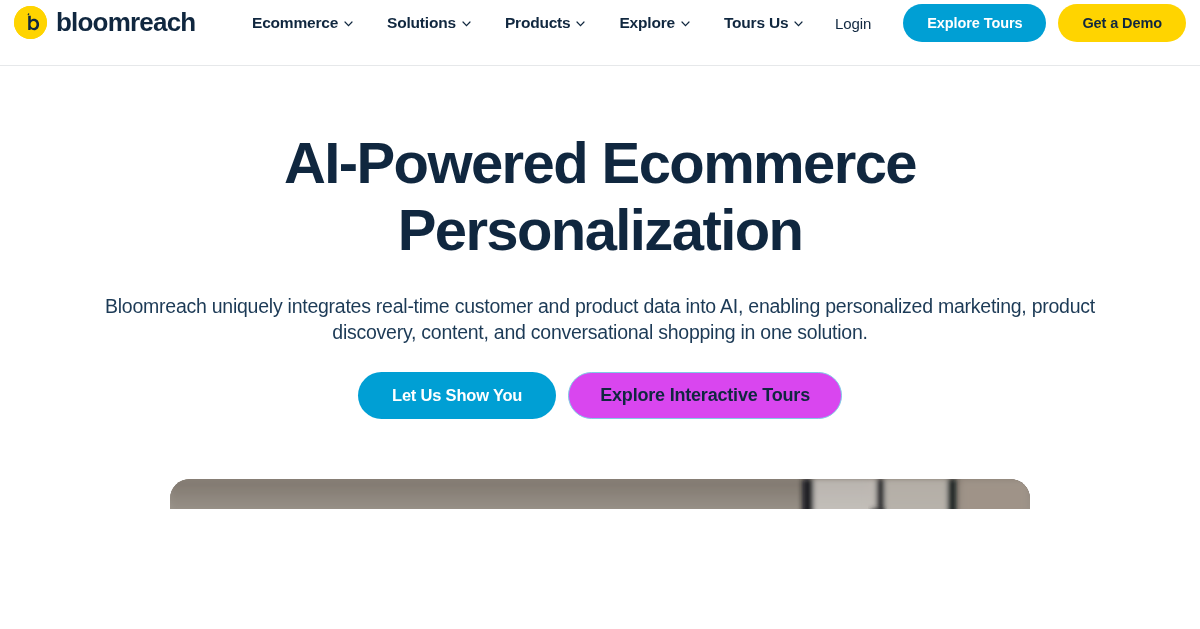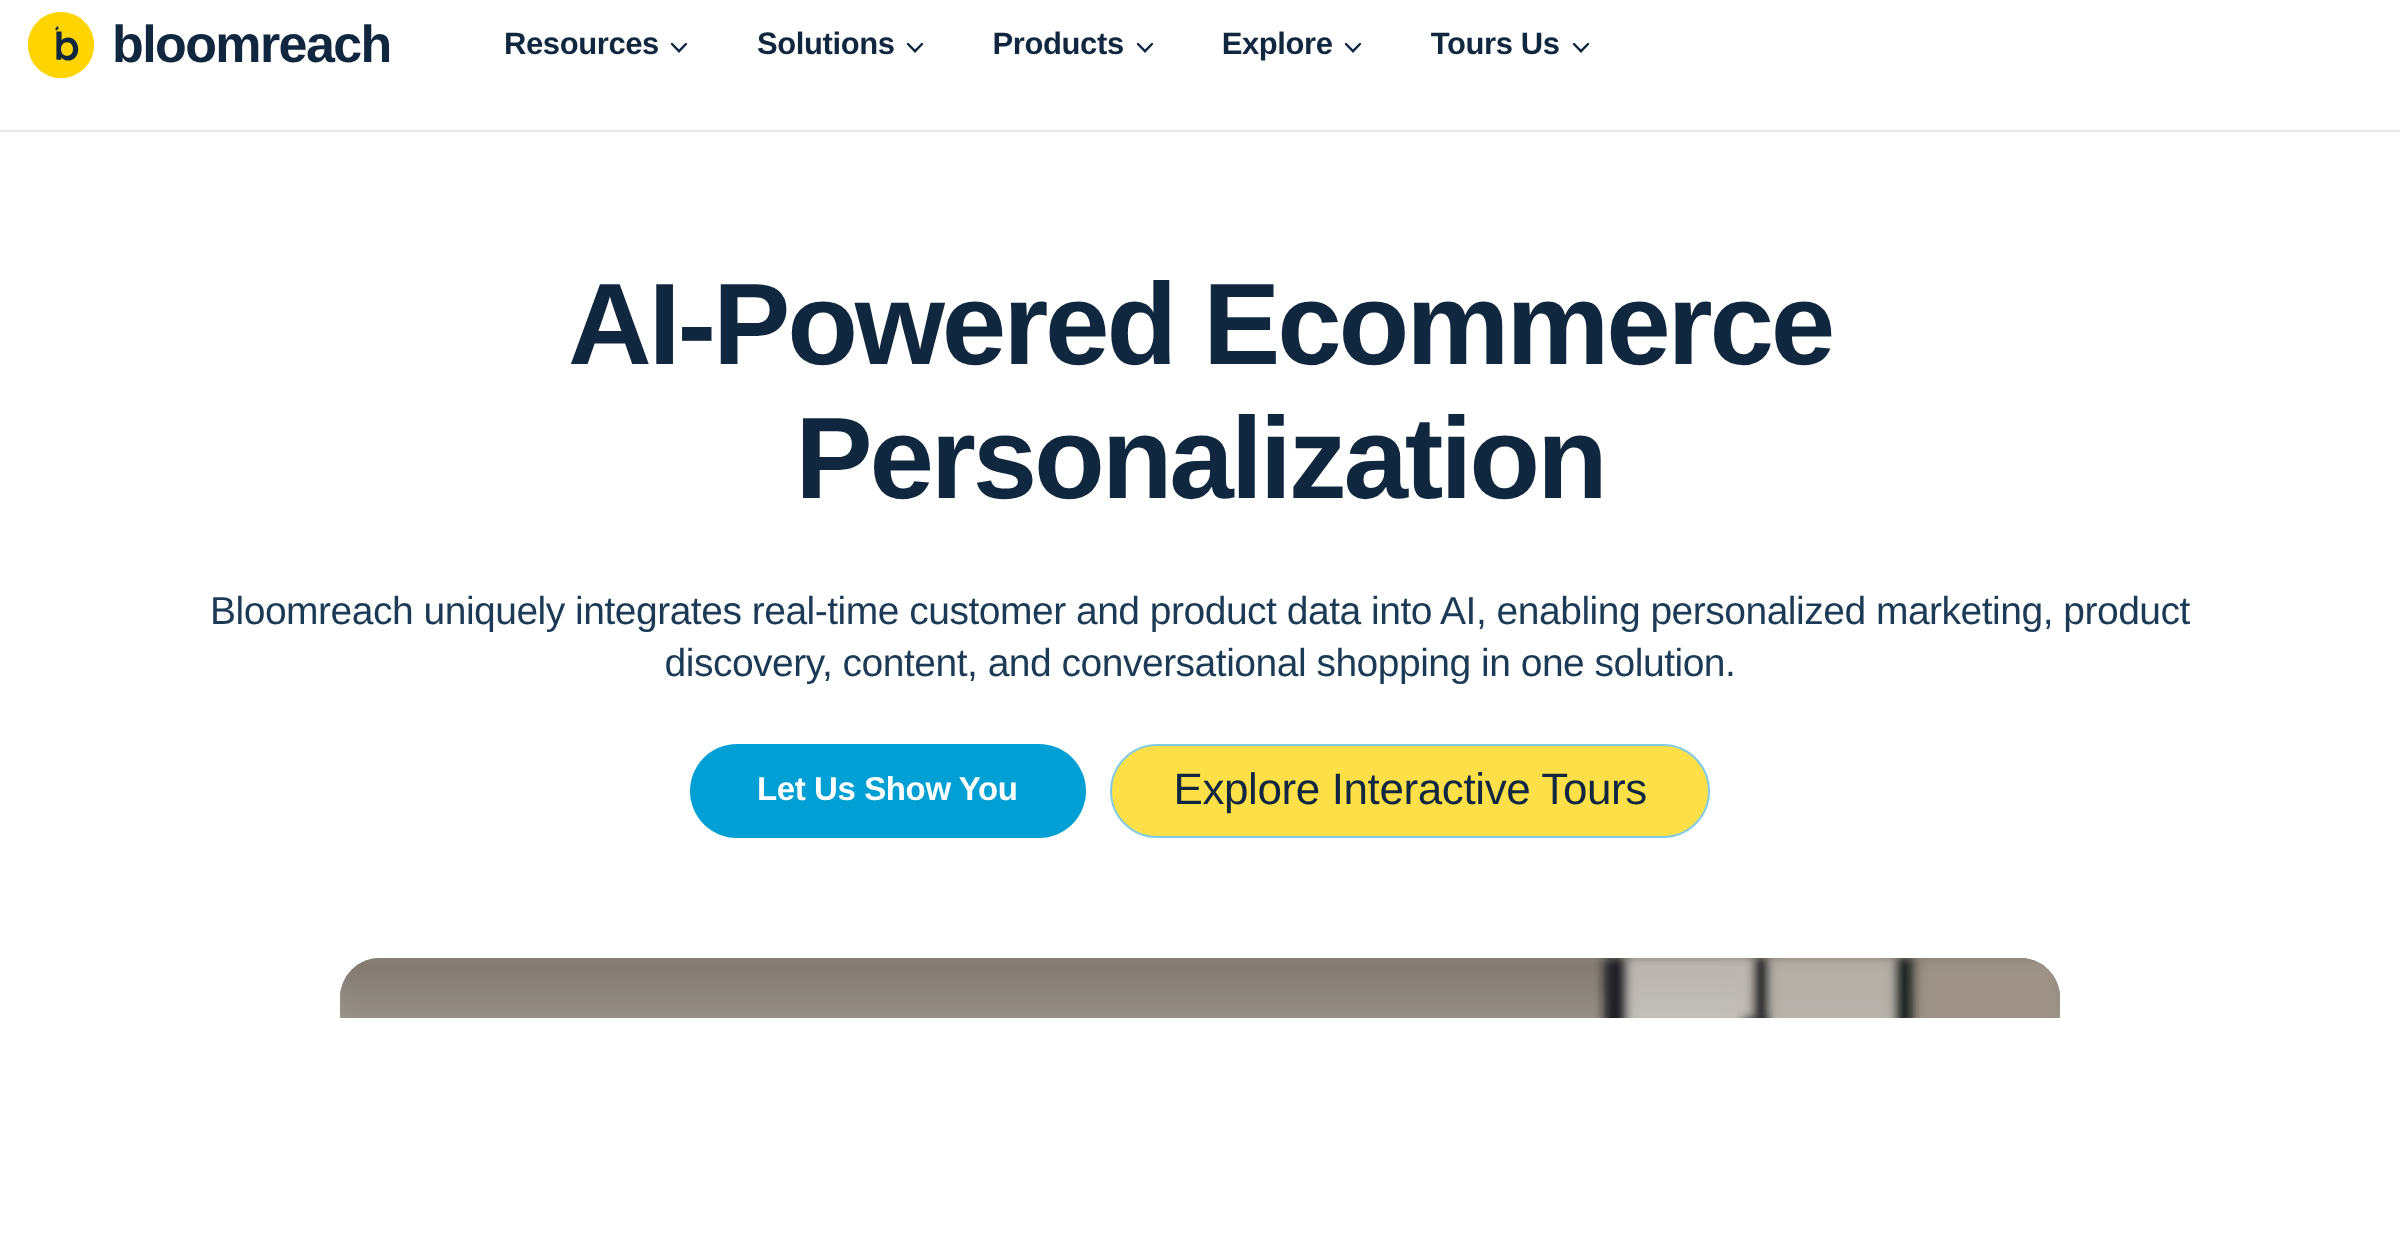--- a/index.html
+++ b/index.html
@@ -198,24 +198,24 @@
     background: #009FD4;
     color: #ffffff;
     font-size: 16.5px;
     font-weight: 700;
     letter-spacing: -0.2px;
   }
 
   .btn-outline {
     height: 47px;
     padding: 0 31px;
-    background: #fde047;
-    color: #10273f;
-    font-size: 22px;
-    font-weight: 400;
+    background: #d946ef;
+    color: #10273f;
+    font-size: 18px;
+    font-weight: 700;
     letter-spacing: -0.2px;
     border: 1.5px solid #7fcbe6;
   }
 
   
   .media-zone {
     position: absolute;
     top: 479px; left: 0;
     width: 1200px;
     height: 150px;
@@ -280,21 +280,21 @@
                    C17.7 21.9 16.5 20.5 16.5 18.5
                    C16.5 16.5 17.7 15.1 19.5 15.1 Z" fill="#10273f"></path>
         </svg>
       </div>
       <div class="brand-name">bloomreach</div>
     </div>
 
     <div class="nav">
 
       <div class="nav-item">
-        <span class="nav-label">Resources</span>
+        <span class="nav-label">Ecommerce</span>
         <span class="chev">
           <svg width="9" height="6" viewBox="0 0 9 6">
               <path d="M1 1 L4.5 4.6 L8 1" stroke="#10273f" stroke-width="1.2" fill="none" stroke-linecap="round"></path>
             </svg>
         </span>
       </div>
 
       <div class="nav-item">
         <span class="nav-label">Solutions</span>
         <span class="chev">
@@ -326,20 +326,25 @@
         <span class="nav-label">Tours Us</span>
         <span class="chev">
           <svg width="9" height="6" viewBox="0 0 9 6">
               <path d="M1 1 L4.5 4.6 L8 1" stroke="#10273f" stroke-width="1.2" fill="none" stroke-linecap="round"></path>
             </svg>
         </span>
       </div>
 
     </div>
 
+    <div class="header-right">
+      <span class="login-link">Login</span>
+      <button class="btn-pill btn-tours">Explore Tours</button>
+      <button class="btn-pill btn-demo">Get a Demo</button>
+    </div>
 
   </div>
 
   <div class="hero">
 
     <h1 class="hero-title">
       <span>AI-Powered Ecommerce</span><br>
       <span>Personalization</span>
     </h1>
 

